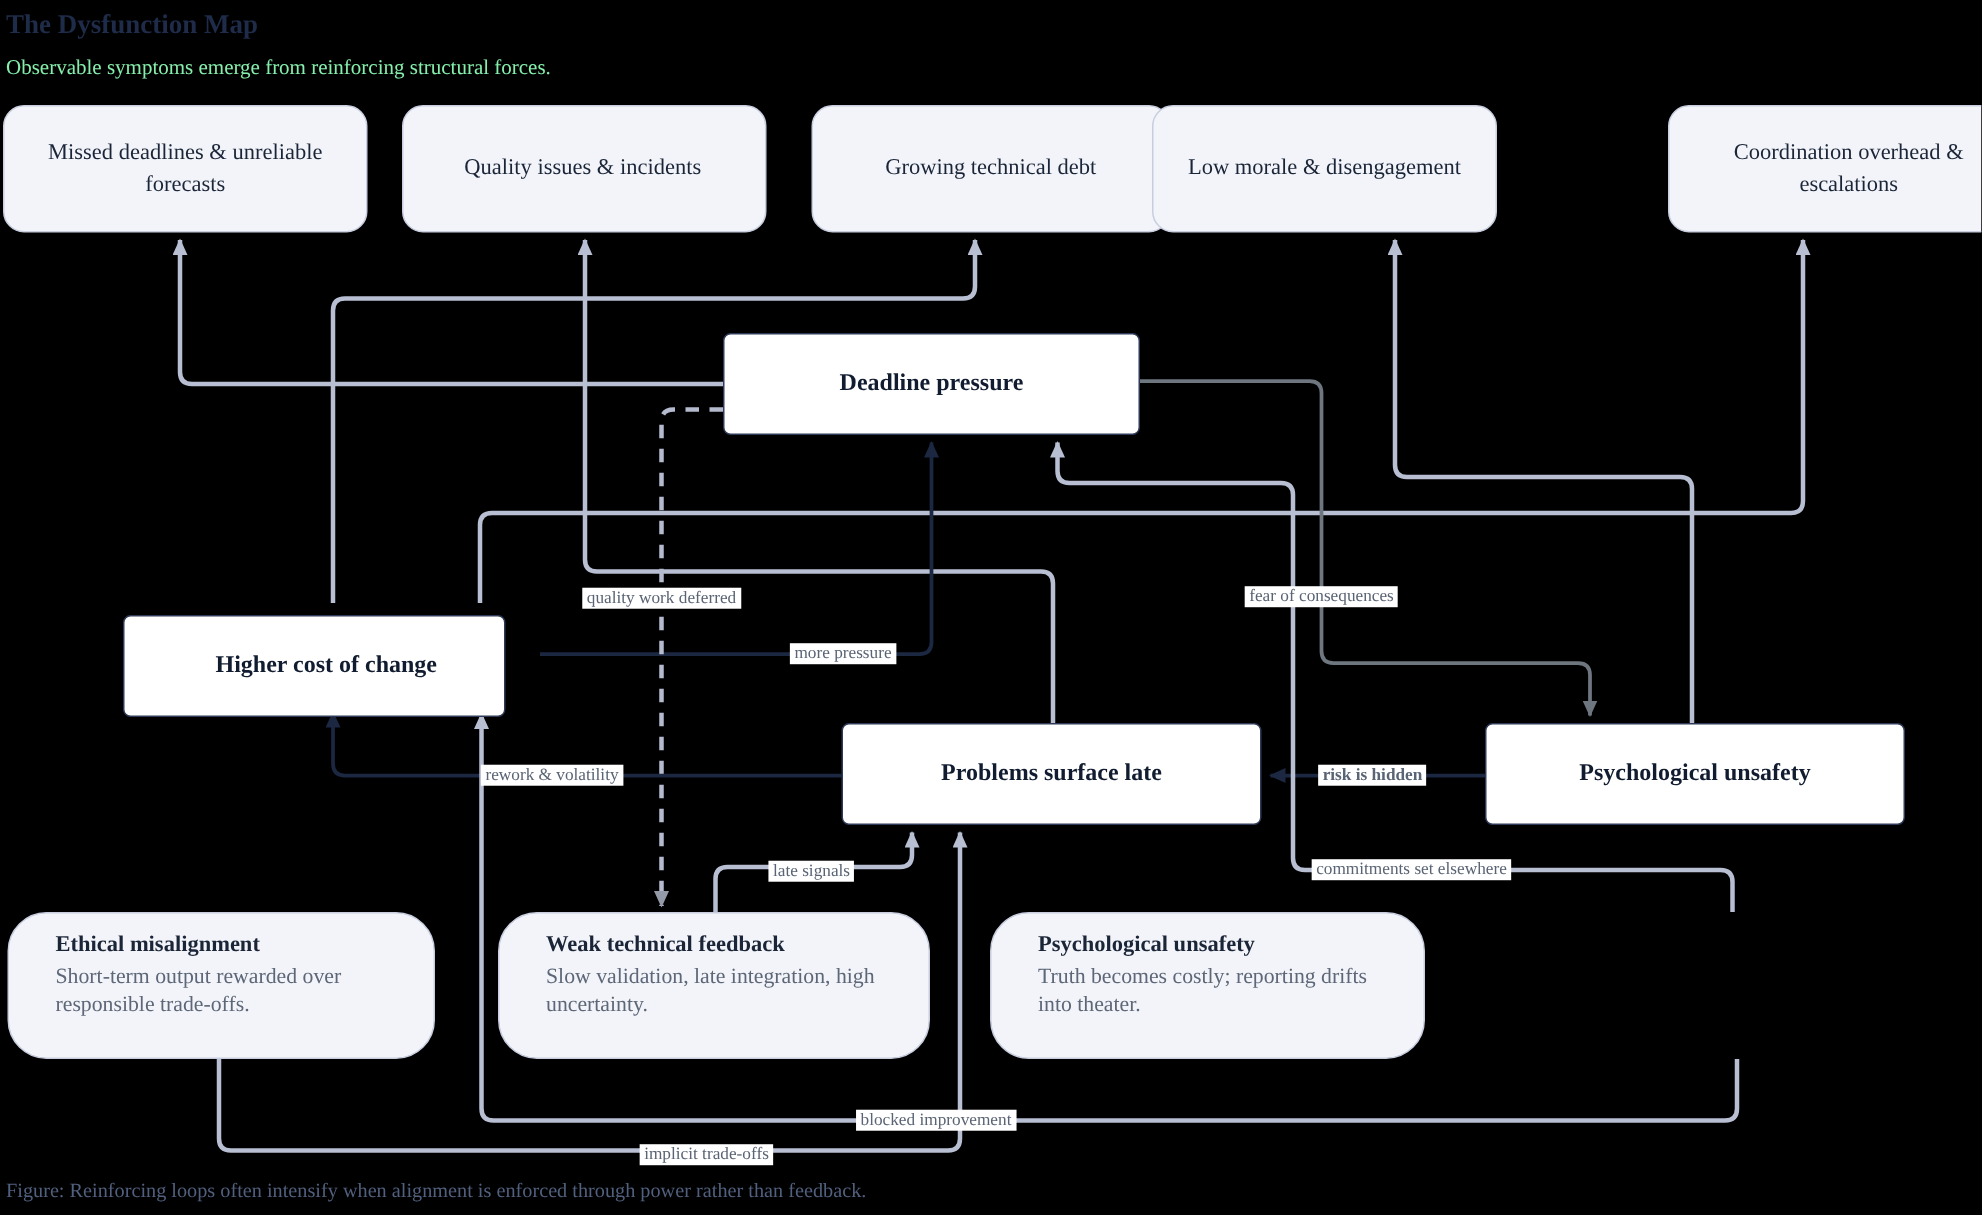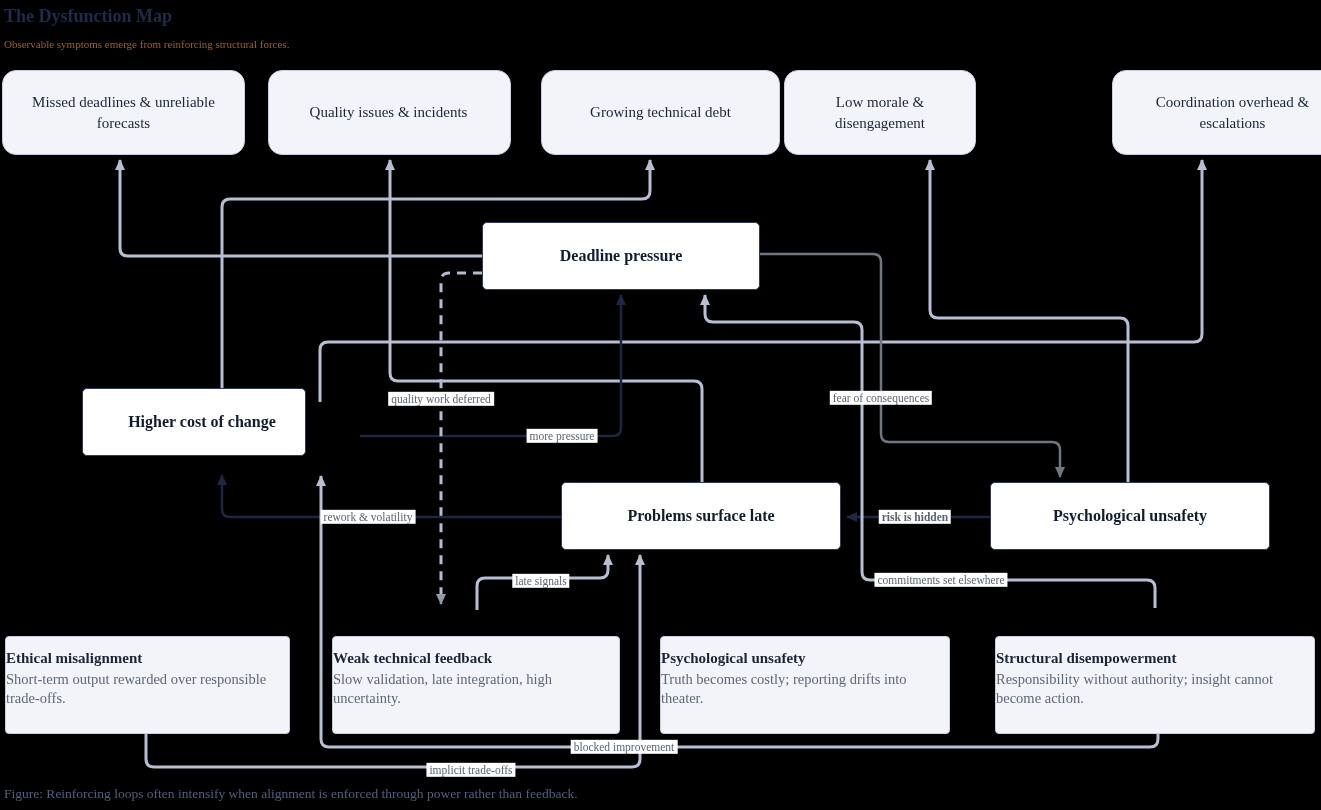--- a/index.html
+++ b/index.html
@@ -1,33 +1,33 @@
 <!DOCTYPE html>
 <html><head>
 <meta charset="utf-8">
 <style>
   html,body{margin:0;padding:0;background:#000;}
   .stage{position:relative;width:1321px;height:810px;background:#000;overflow:hidden;
          font-family:"Liberation Serif", serif;}
   .page-title{position:absolute;left:4px;top:6px;font-size:18px;font-weight:bold;color:#1e2c49;}
-  .page-subtitle{position:absolute;left:4px;top:38px;font-size:11px;color:#a16207;}
+  .page-subtitle{position:absolute;left:4px;top:38px;font-size:14px;color:#86efac;}
   .page-caption{position:absolute;left:4px;top:786px;font-size:13.5px;color:#51607e;}
   .edges{position:absolute;left:0;top:0;width:1321px;height:810px;}
   .edge-light{stroke:#b8bfd3;stroke-width:3;fill:none;}
   .edge-dashed{stroke:#b4bbce;stroke-width:3;fill:none;stroke-dasharray:9 7;}
   .edge-dark{stroke:#1c2742;stroke-width:2.5;fill:none;}
   .edge-gray{stroke:#6e7680;stroke-width:2.5;fill:none;}
   .sym-box{position:absolute;top:70px;height:85px;background:#f2f4f9;border:1.5px solid #c8cedf;
            border-radius:14px;display:flex;align-items:center;justify-content:center;
            text-align:center;font-size:15px;color:#1a2537;padding:0 18px;box-sizing:border-box;line-height:1.35;}
   .node-box{position:absolute;height:68px;background:#ffffff;border:1.5px solid #2e3a57;
             border-radius:5px;display:flex;align-items:center;justify-content:center;
             font-size:16px;font-weight:bold;color:#111c30;text-align:center;box-sizing:border-box;}
   .force-box{position:absolute;top:608px;height:98px;background:#f2f4f9;border:1.5px solid #c8cedf;
-             border-radius:4px;box-sizing:border-box;padding:13px 0;color:#1a2537;margin-top:28px;}
+             border-radius:26px;box-sizing:border-box;padding:13px 31px;color:#1a2537;}
   .force-title{font-size:15px;font-weight:bold;margin-bottom:3px;}
   .force-desc{font-size:14.5px;color:#5d6777;line-height:1.32;}
   .edge-label{position:absolute;transform:translate(-50%,-50%);background:#ffffff;color:#5a6474;
               font-size:11.5px;padding:0px 3px;white-space:nowrap;line-height:1.25;}
 </style>
 </head>
 <body>
 
 <div class="stage">
 
@@ -81,31 +81,31 @@
 
   <div class="sym-box" style="left:2px;width:243px;">
     <span>Missed deadlines &amp; unreliable forecasts</span>
   </div>
   <div class="sym-box" style="left:268px;width:243px;padding-left:16px;">
     <span>Quality issues &amp; incidents</span>
   </div>
   <div class="sym-box" style="left:541px;width:239px;">
     <span>Growing technical debt</span>
   </div>
-  <div class="sym-box" style="left:784px;width:192px;">
+  <div class="sym-box" style="left:768px;width:230px;">
     <span>Low morale &amp; disengagement</span>
   </div>
   <div class="sym-box" style="left:1080px;width:241px;margin-left:32px;">
     <span>Coordination overhead &amp; escalations</span>
   </div>
 
   <div class="node-box" style="left:482px;top:222px;width:278px;">
     <span>Deadline pressure</span>
   </div>
-  <div class="node-box" style="left:82px;top:388px;width:224px;padding-left:16px;">
+  <div class="node-box" style="left:82px;top:410px;width:255px;padding-left:16px;">
     <span>Higher cost of change</span>
   </div>
   <div class="node-box" style="left:561px;top:482px;width:280px;">
     <span>Problems surface late</span>
   </div>
   <div class="node-box" style="left:990px;top:482px;width:280px;">
     <span>Psychological unsafety</span>
   </div>
 
   <div class="force-box" style="left:5px;width:285px;">
@@ -113,24 +113,20 @@
     <div class="force-desc">Short-term output rewarded over responsible trade-offs.</div>
   </div>
   <div class="force-box" style="left:332px;width:288px;">
     <div class="force-title">Weak technical feedback</div>
     <div class="force-desc">Slow validation, late integration, high uncertainty.</div>
   </div>
   <div class="force-box" style="left:660px;width:290px;">
     <div class="force-title">Psychological unsafety</div>
     <div class="force-desc">Truth becomes costly; reporting drifts into theater.</div>
   </div>
-  <div class="force-box" style="left:995px;width:320px;">
-    <div class="force-title">Structural disempowerment</div>
-    <div class="force-desc">Responsibility without authority; insight cannot become action.</div>
-  </div>
 
   <div class="edge-label" style="left:441px;top:399px;">quality work deferred</div>
   <div class="edge-label" style="left:562px;top:436px;">more pressure</div>
   <div class="edge-label" style="left:881px;top:398px;">fear of consequences</div>
   <div class="edge-label" style="left:368px;top:517px;">rework &amp; volatility</div>
   <div class="edge-label" style="left:915px;top:517px;font-weight:bold;">risk is hidden</div>
   <div class="edge-label" style="left:541px;top:581px;">late signals</div>
   <div class="edge-label" style="left:941px;top:580px;">commitments set elsewhere</div>
   <div class="edge-label" style="left:624px;top:747px;">blocked improvement</div>
   <div class="edge-label" style="left:471px;top:770px;">implicit trade-offs</div>

